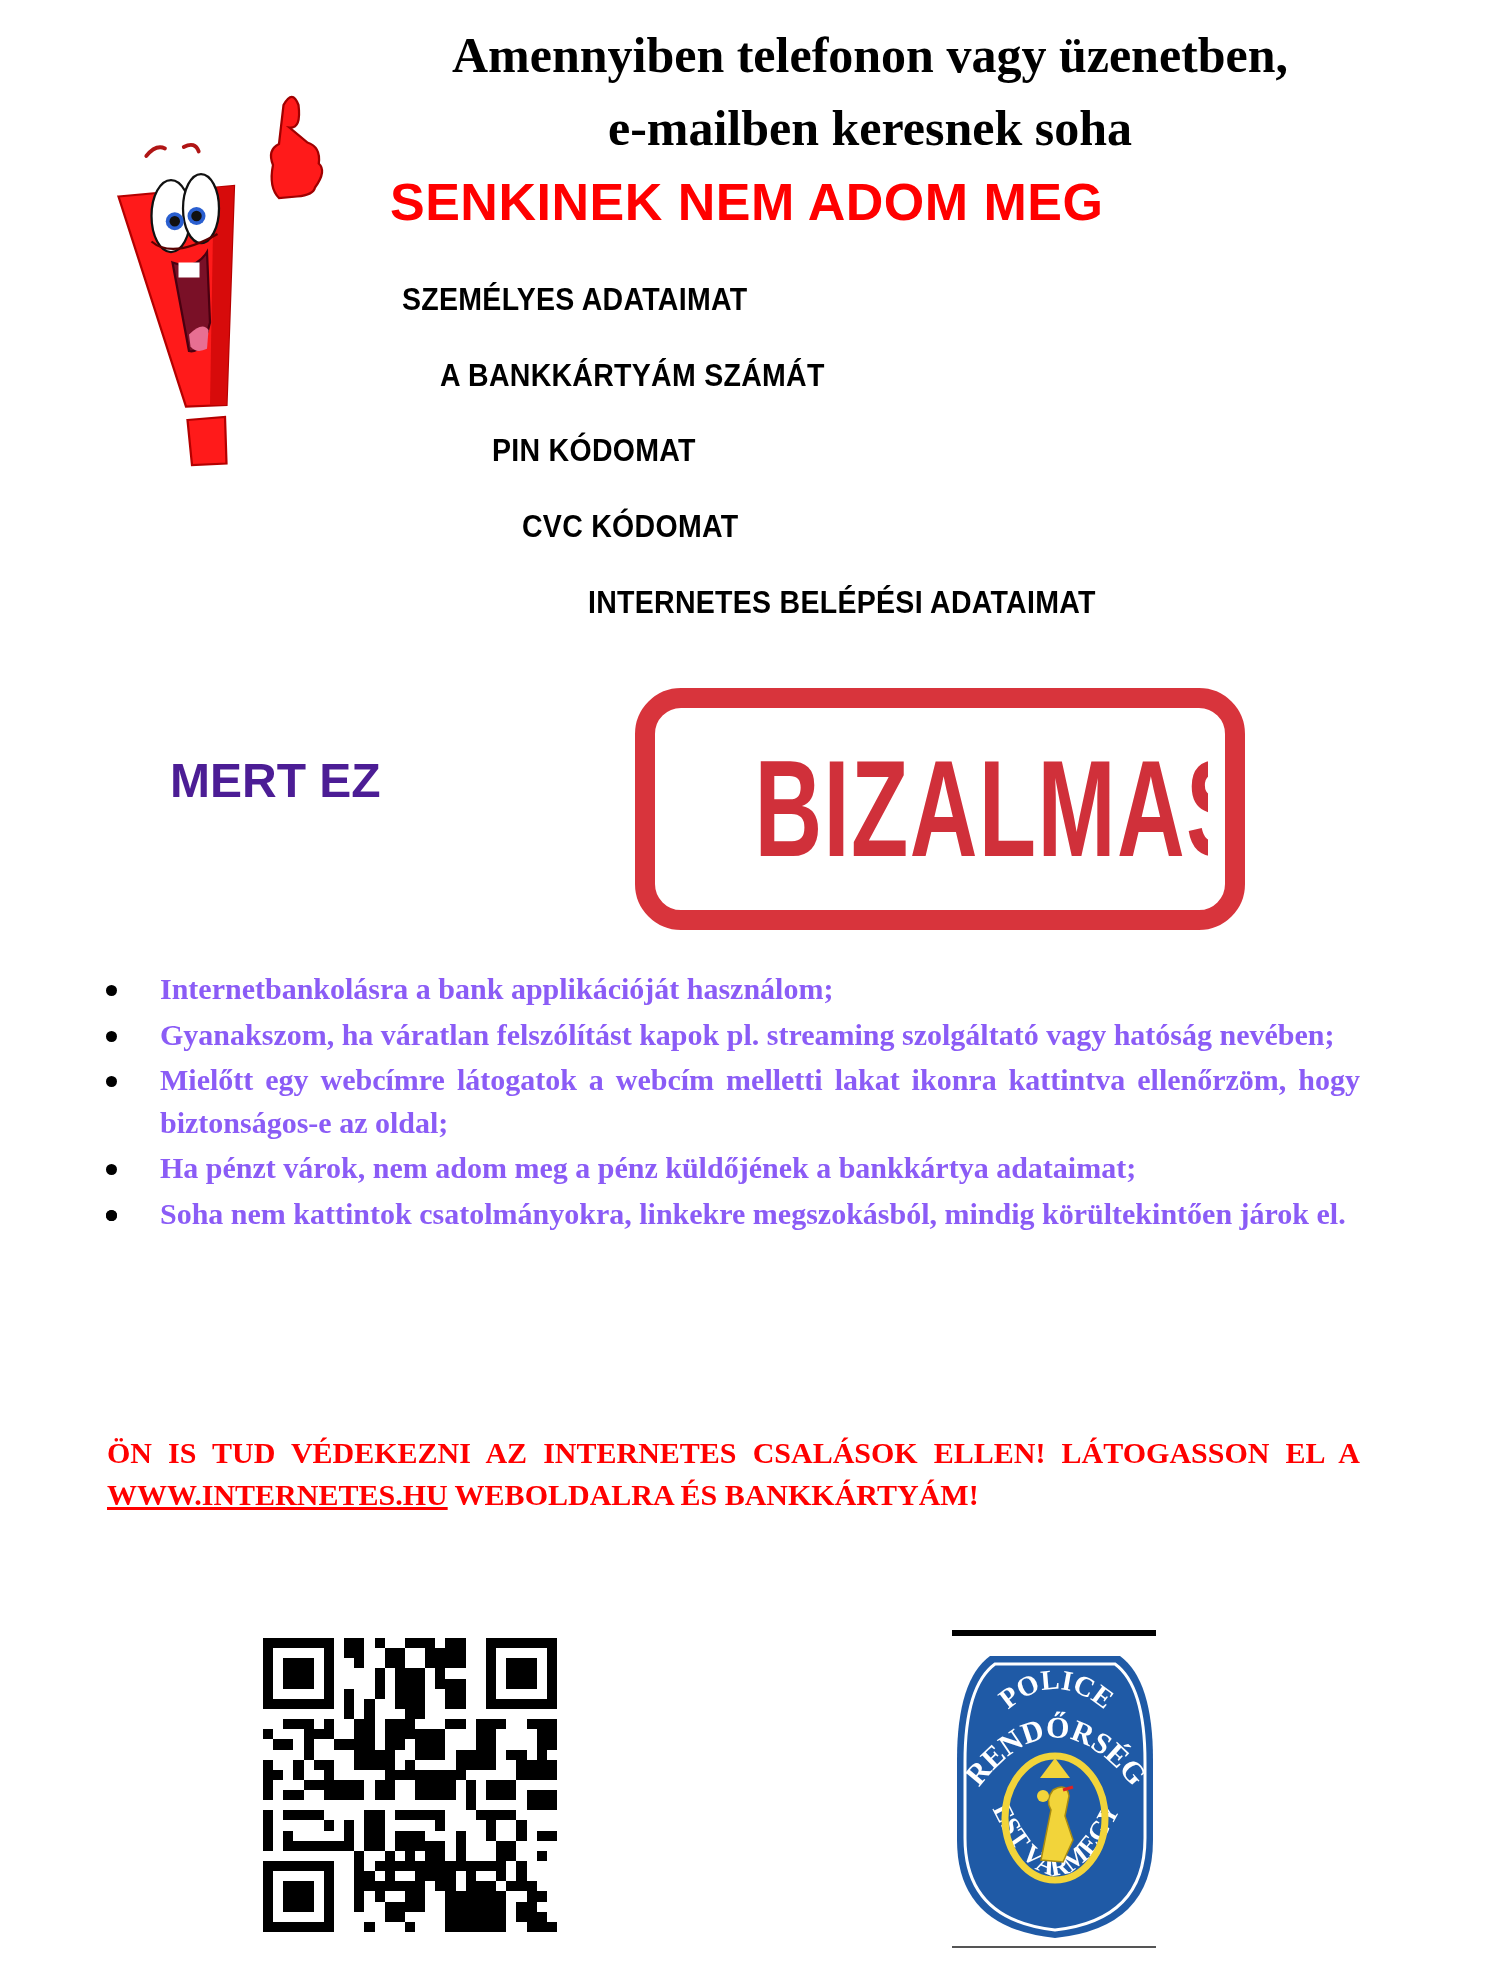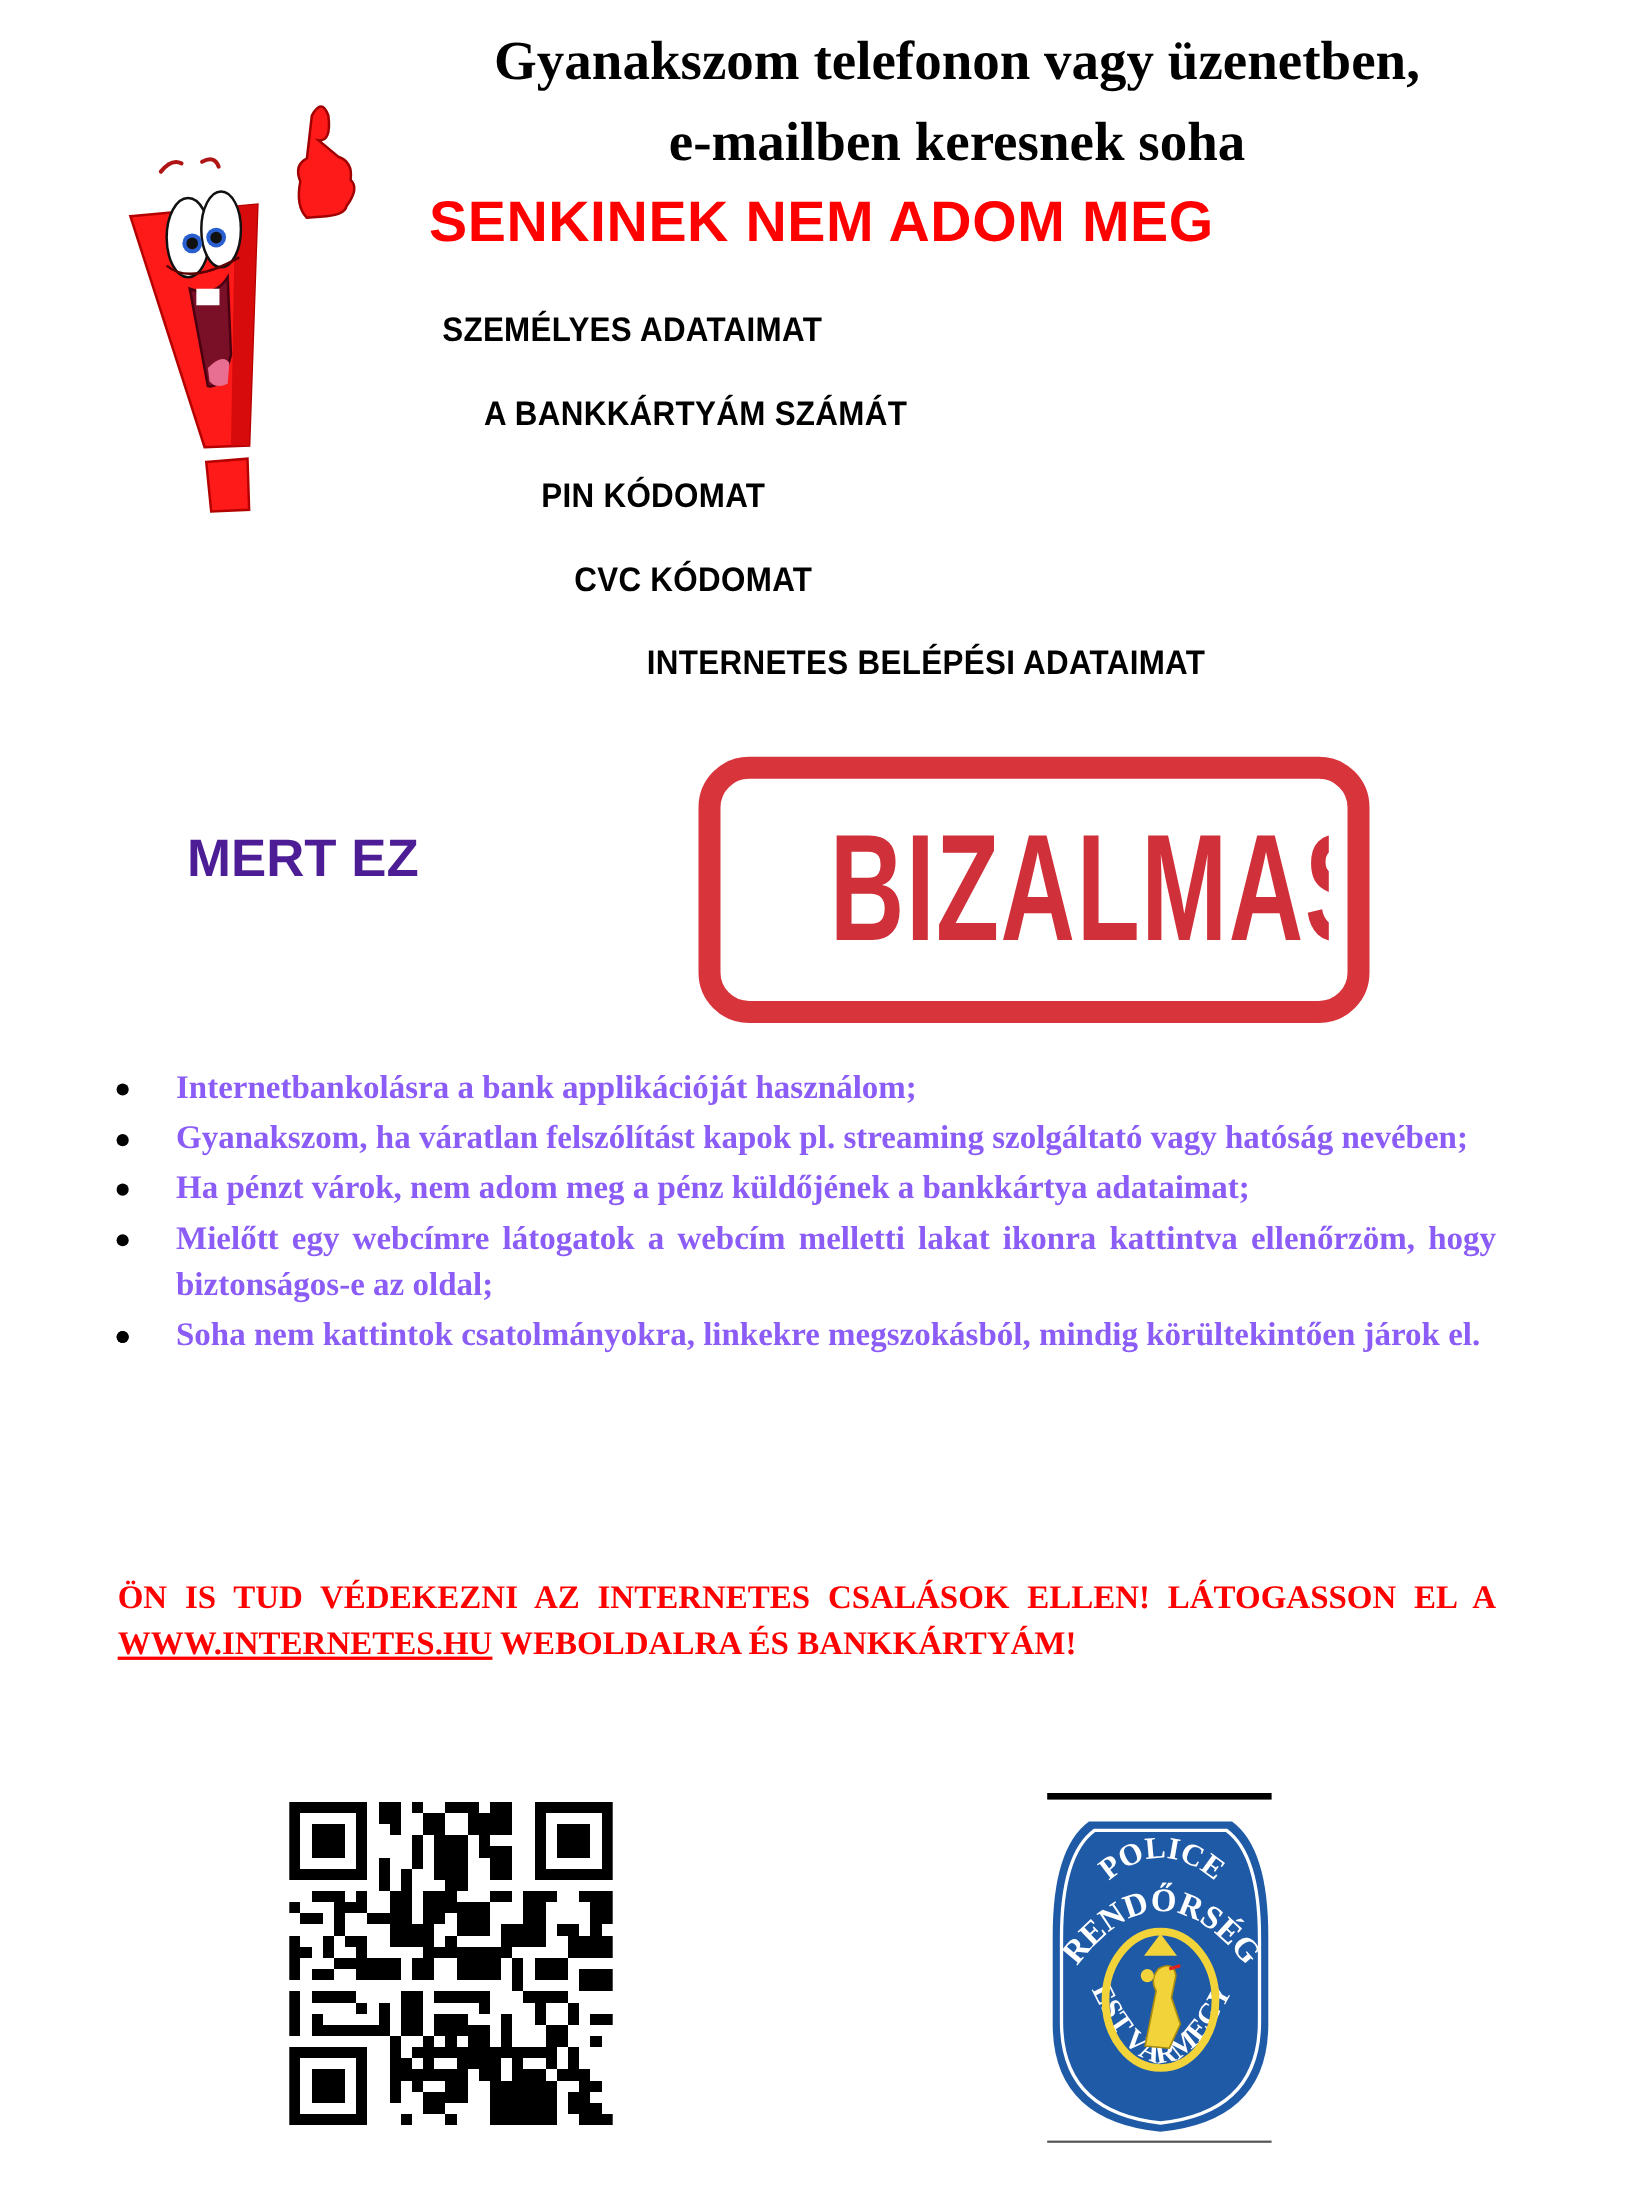--- a/index.html
+++ b/index.html
@@ -54,42 +54,42 @@
     <circle cx="182" cy="188" r="7" fill="#111"></circle>
 
   <path d="M150 250 Q180 262 196 236 L200 330 Q190 372 172 368 Z" fill="#7a1027" stroke="#4a0010" stroke-width="3"></path>
   <rect x="158" y="250" width="28" height="20" fill="#fff"></rect>
   <path d="M172 346 Q190 328 198 340 L196 365 Q182 372 174 362 Z" fill="#e86f92"></path>
   <path d="M122 222 Q150 246 210 212" stroke="#5a0000" stroke-width="3" fill="none"></path>
 
   <path d="M298 40 Q310 18 318 40 Q322 72 306 70 L330 90 Q348 96 345 118 Q356 128 340 150 Q338 160 316 162 L292 164 Q278 150 284 120 Q276 100 292 92 Z" fill="#ff1a1a" stroke="#a00000" stroke-width="3"></path>
 </svg>
 
-<div class="abs serif-bold headline" style="top:25px;">Gyanakszom telefonon vagy üzenetben,</div>
+<div class="abs serif-bold headline" style="top:25px;">Amennyiben telefonon vagy üzenetben,</div>
 <div class="abs serif-bold headline" style="top:98px;">e-mailben keresnek soha</div>
 <div class="abs sans-bold headline-red" style="top:172px;">SENKINEK NEM ADOM MEG</div>
 
 <div class="abs sans-bold item" style="left:402px; top:282px;">SZEMÉLYES ADATAIMAT</div>
 <div class="abs sans-bold item" style="left:440px; top:358px;">A BANKKÁRTYÁM SZÁMÁT</div>
 <div class="abs sans-bold item" style="left:492px; top:433px;">PIN KÓDOMAT</div>
 <div class="abs sans-bold item" style="left:522px; top:509px;">CVC KÓDOMAT</div>
 <div class="abs sans-bold item" style="left:588px; top:585px;">INTERNETES BELÉPÉSI ADATAIMAT</div>
 
 <div class="abs sans-bold mert">MERT EZ</div>
 
 <div class="abs stamp"></div>
 <div class="abs stamp-text-wrap">
   <div class="stamp-text" style="position:absolute; left:0; top:8px; width:540px;">BIZALMAS</div>
 </div>
 
 <ul class="abs bullets">
   <li><span class="dot"></span><span>Internetbankolásra a bank applikációját használom;</span></li>
   <li><span class="dot"></span><span>Gyanakszom, ha váratlan felszólítást kapok pl. streaming szolgáltató vagy hatóság nevében;</span></li>
+  <li><span class="dot"></span><span>Mielőtt egy webcímre látogatok a webcím melletti lakat ikonra kattintva ellenőrzöm, hogy biztonságos-e az oldal;</span></li>
   <li><span class="dot"></span><span>Ha pénzt várok, nem adom meg a pénz küldőjének a bankkártya adataimat;</span></li>
-  <li><span class="dot"></span><span>Mielőtt egy webcímre látogatok a webcím melletti lakat ikonra kattintva ellenőrzöm, hogy biztonságos-e az oldal;</span></li>
   <li><span class="dot"></span></li>
   <li><span class="dot"></span><span>Soha nem kattintok csatolmányokra, linkekre megszokásból, mindig körültekintően járok el.</span></li>
 </ul>
 
 <div class="abs warning">
   <span>ÖN IS TUD VÉDEKEZNI AZ INTERNETES CSALÁSOK ELLEN! LÁTOGASSON EL A </span><a>WWW.INTERNETES.HU</a><span> WEBOLDALRA ÉS BANKKÁRTYÁM!</span>
 </div>
 
 <svg class="abs qr" viewBox="0 0 29 29" shape-rendering="crispEdges">
   <rect width="29" height="29" fill="#fff"></rect>

